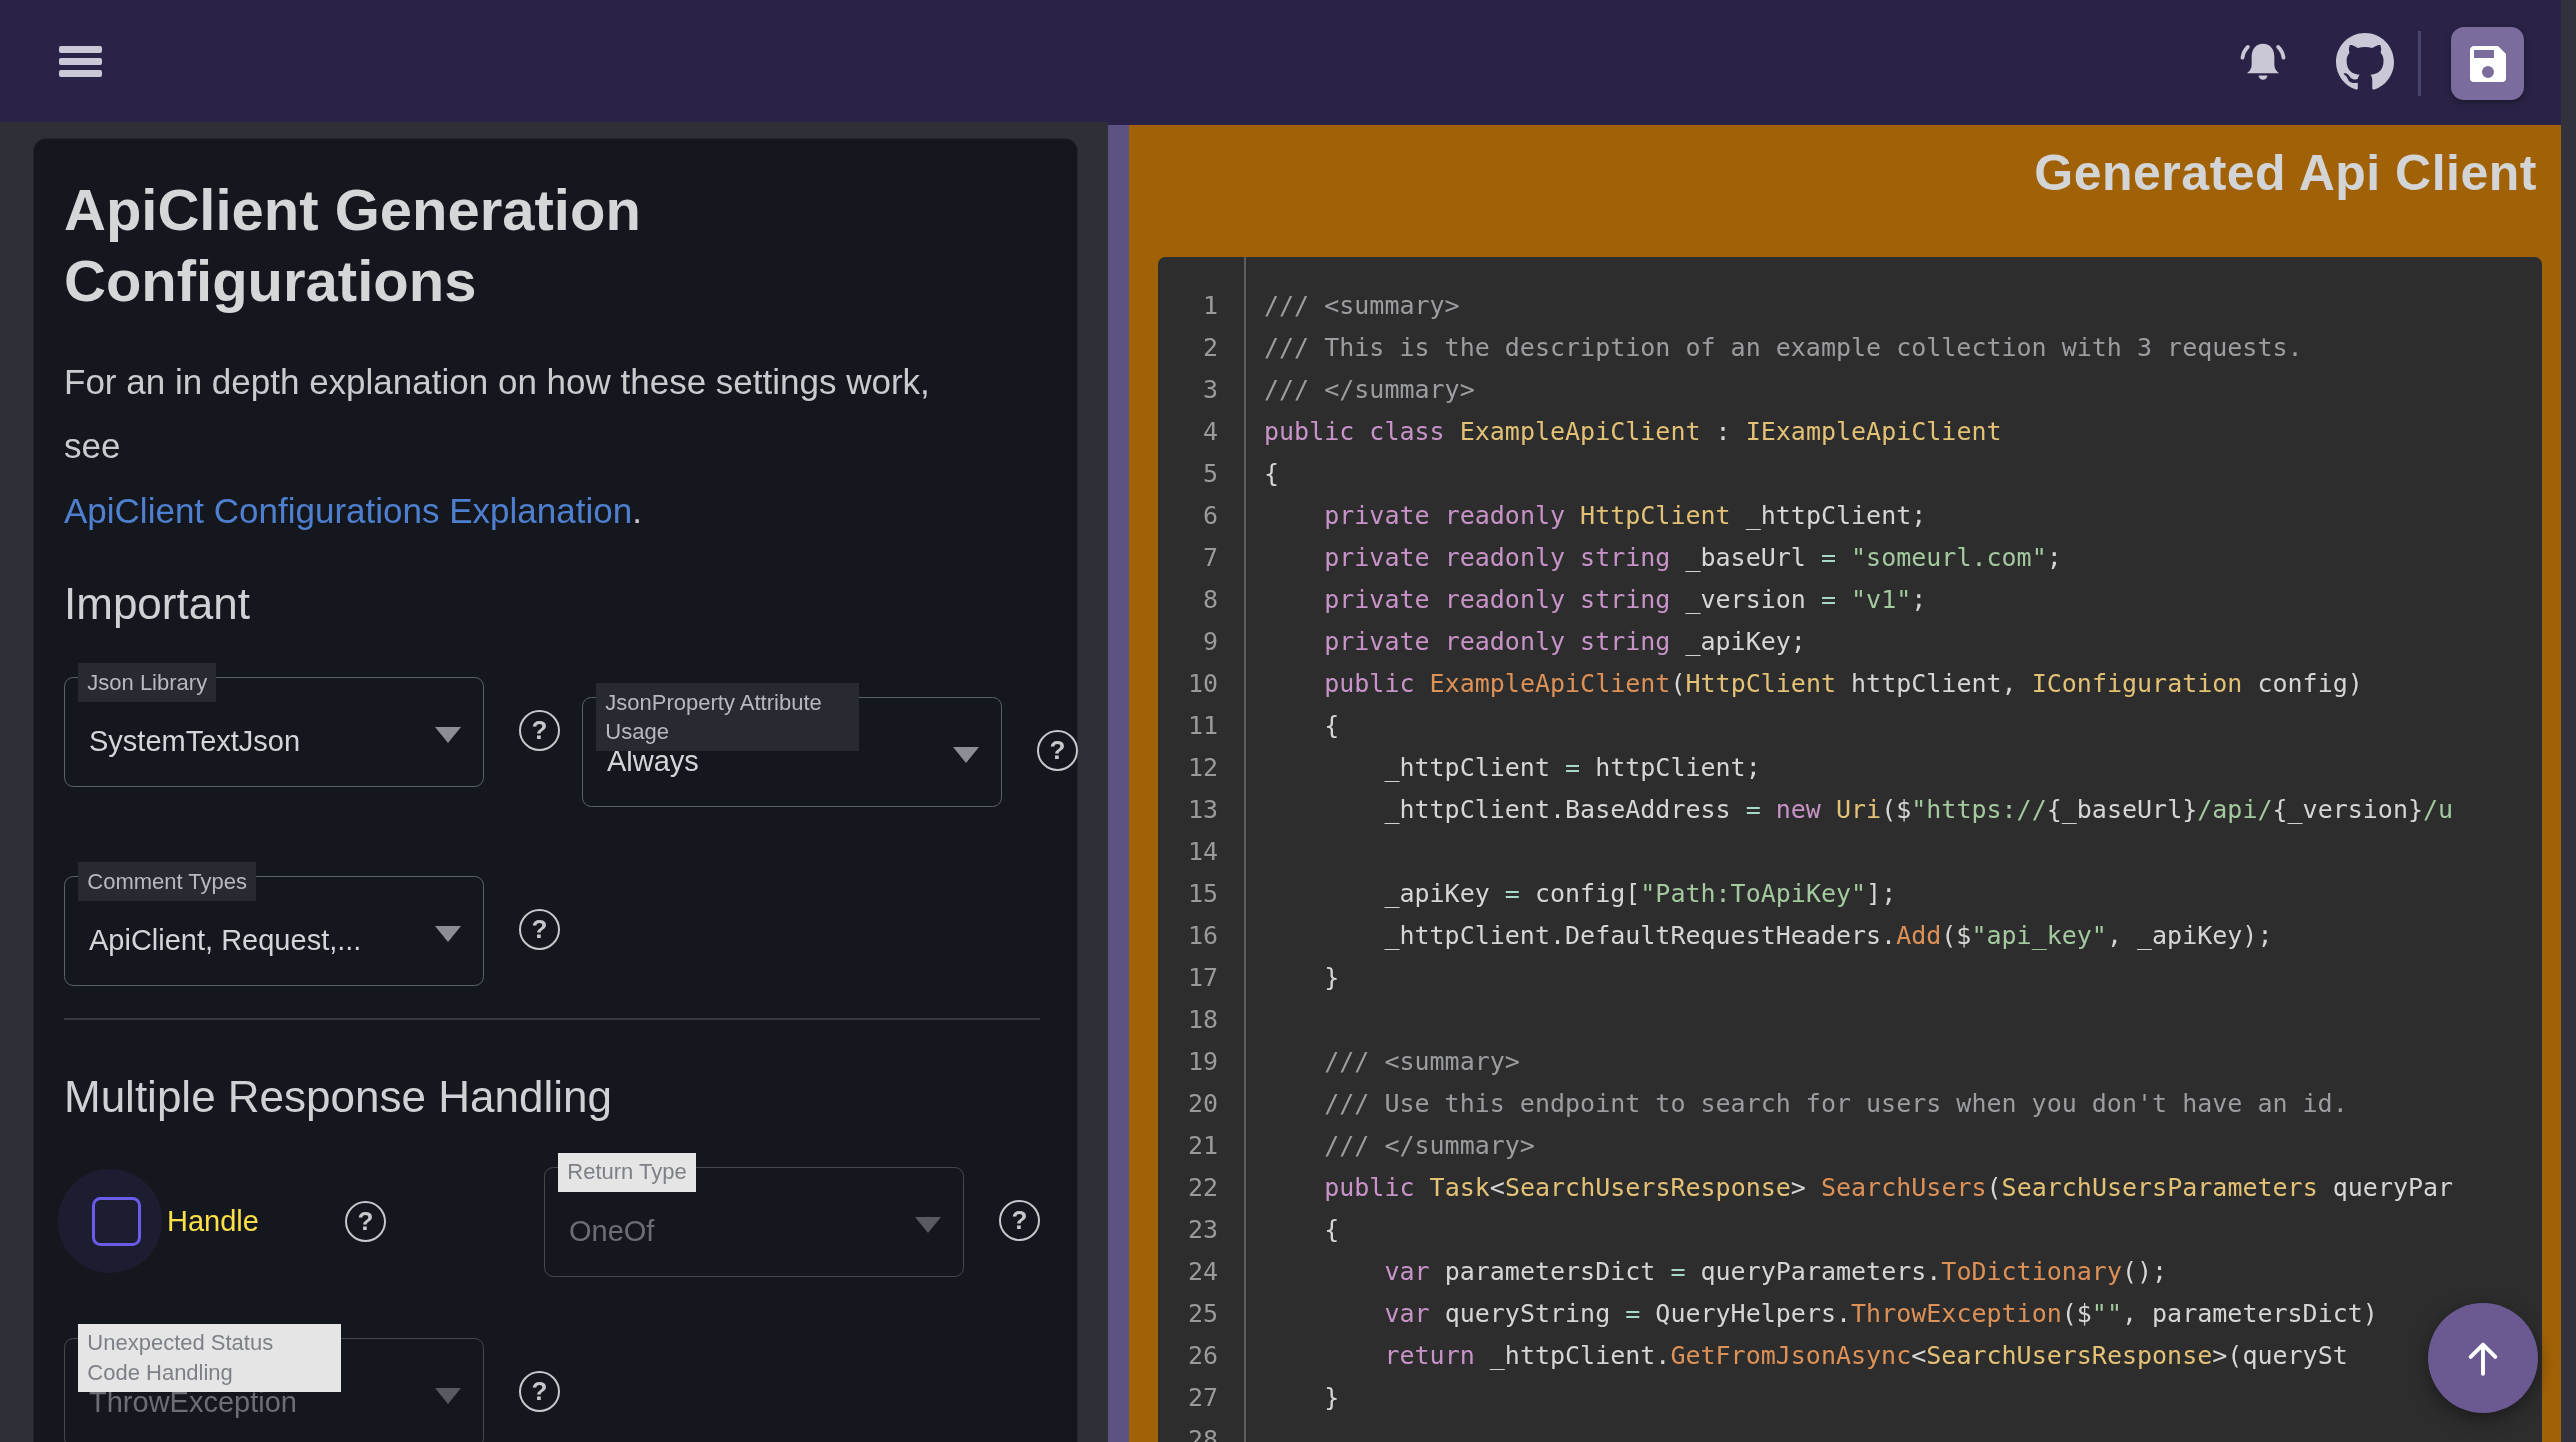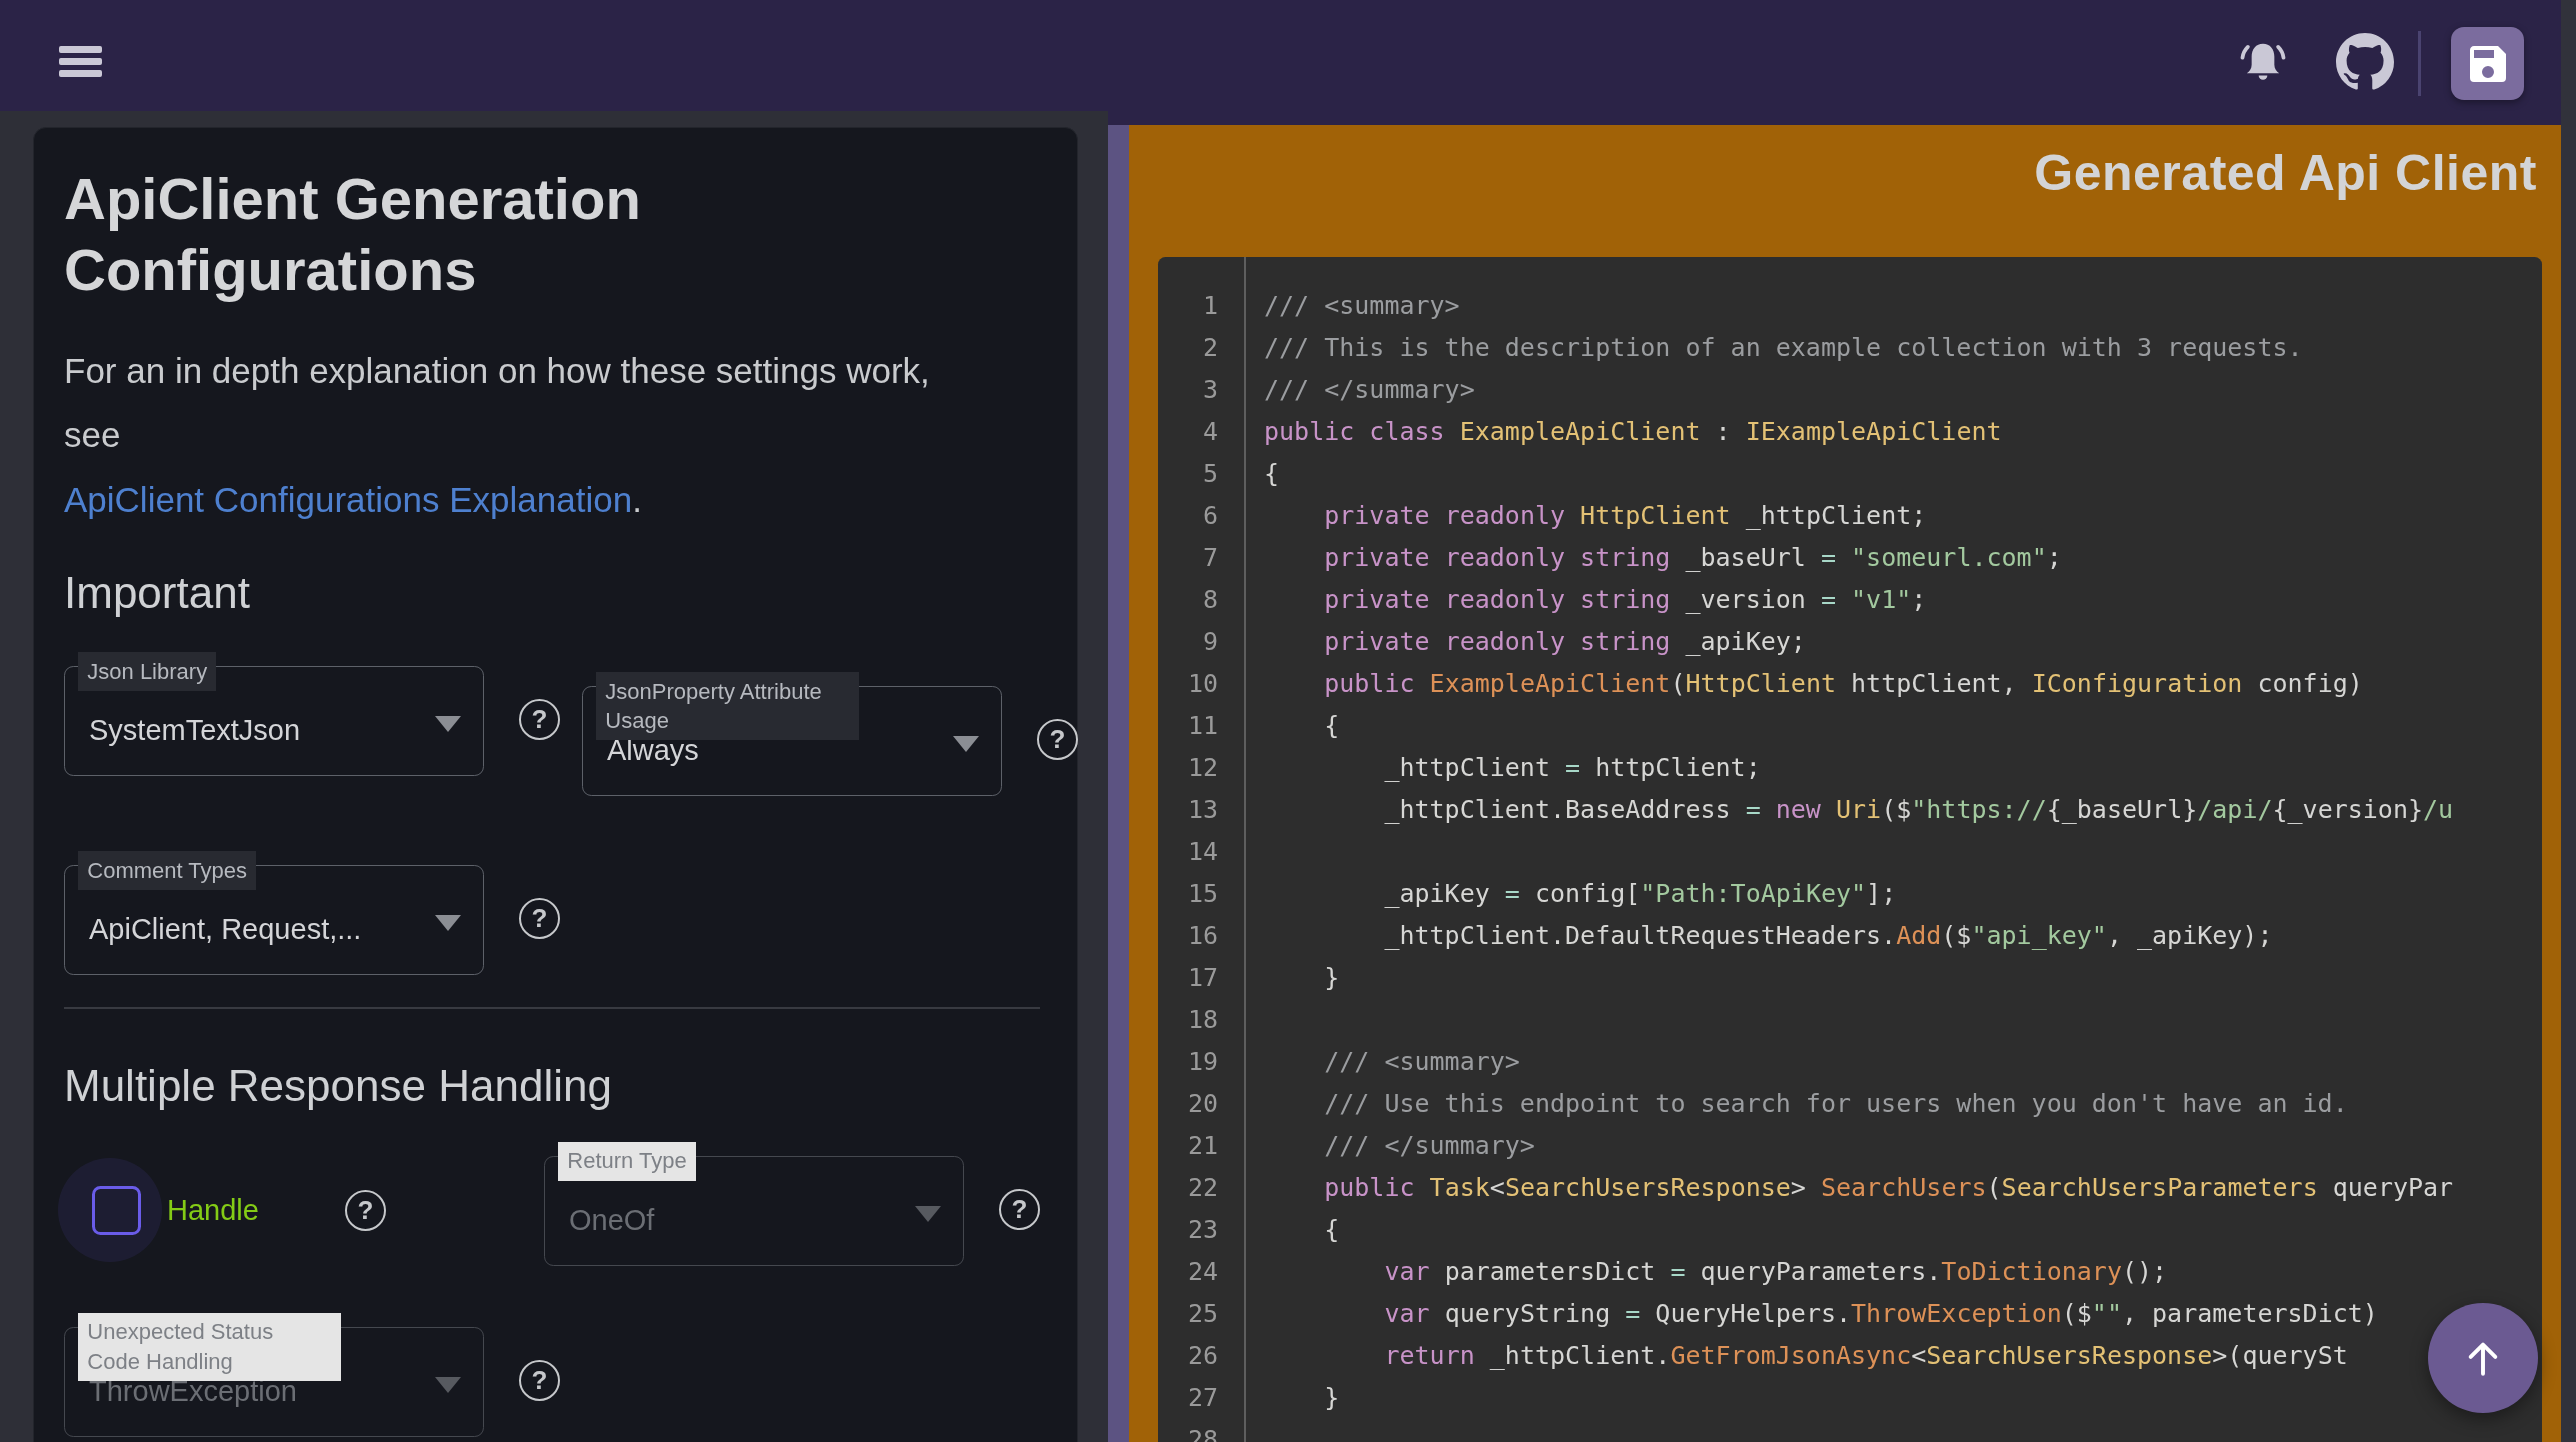--- a/index.html
+++ b/index.html
@@ -16,21 +16,21 @@
   .tb-divider{position:absolute;left:2418px;top:31px;width:2.8px;height:65px;background:#4a4370;}
   .save-btn{position:absolute;left:2451px;top:27px;width:73px;height:73px;border:none;
             border-radius:13px;background:#7b6c9e;display:flex;align-items:center;justify-content:center;
             box-shadow:0 2.8px 7.4px rgba(0,0,0,.35);cursor:pointer;}
 
   
   .page-scrollbar{position:absolute;top:0;right:0;width:15px;height:100%;background:#31323b;z-index:30;}
   .drawer-scrollbar{position:absolute;top:125px;left:1108px;width:20.5px;bottom:0;background:#5c5382;z-index:5;}
 
   
-  .drawer{position:absolute;top:111px;left:0;width:1108px;bottom:0;background:#2e2f37;}
+  .drawer{position:absolute;top:122px;left:0;width:1108px;bottom:0;background:#2e2f37;}
   .card{position:absolute;left:33px;top:16px;width:1045px;height:1450px;box-sizing:border-box;
         background:#15171e;border:0.9px solid #23252c;border-radius:13px;padding:22px 37px 0 30px;}
   .card-title{margin:13px 0 0 0;font-size:58px;font-weight:600;color:#d5d6d8;line-height:1.23;max-width:669px;}
   .intro{margin-top:33px;font-size:35px;line-height:1.85;color:#c9cbce;max-width:930px;}
   .intro a{color:#4e80cf;text-decoration:none;cursor:pointer;}
   .section-h{font-size:44px;font-weight:400;color:#cfd1d4;margin-top:28px;}
 
   .frow{display:flex;align-items:flex-start;margin-top:48px;}
   .fgroup{display:flex;align-items:flex-start;}
   .fgroup + .fgroup{margin-left:22px;margin-top:20px;}
@@ -50,21 +50,21 @@
   .help{flex:0 0 auto;width:41px;height:41px;border:2.8px solid #c6c8cb;border-radius:50%;
         color:#c6c8cb;font-size:26px;font-weight:700;display:flex;align-items:center;justify-content:center;
         margin-left:35px;margin-top:33px;box-sizing:border-box;cursor:pointer;}
 
   .mrh-left{position:relative;width:519px;height:110px;display:flex;align-items:center;
             padding-left:28px;box-sizing:border-box;}
   .halo{position:absolute;left:-5.6px;top:1.9px;width:104px;height:104px;border-radius:50%;
         background:rgba(103,92,233,0.10);}
   .cb{position:relative;width:43px;height:43px;border:3.7px solid #6a5ce9;border-radius:8.4px;
       box-sizing:content-box;cursor:pointer;}
-  .cb-label{margin-left:26px;font-size:29px;color:#84cc16;}
+  .cb-label{margin-left:26px;font-size:29px;color:#fde047;}
   .mrh-left .help{margin-left:86px;margin-top:0;}
 
   .hr{height:1.9px;background:#383a41;margin-top:32px;}
   .hr.hr2{margin-top:32px;}
 
   
   .content{position:absolute;top:125px;left:1129px;right:15px;bottom:0;background:#a16207;}
   .preview-title{margin:18.6px 24px 0 0;text-align:right;font-size:50px;font-weight:600;
                  color:#d3d4d6;letter-spacing:0.5px;}
   .codeblock{position:absolute;left:29px;right:18.6px;top:132px;bottom:-7.4px;background:#2d2d2d;

